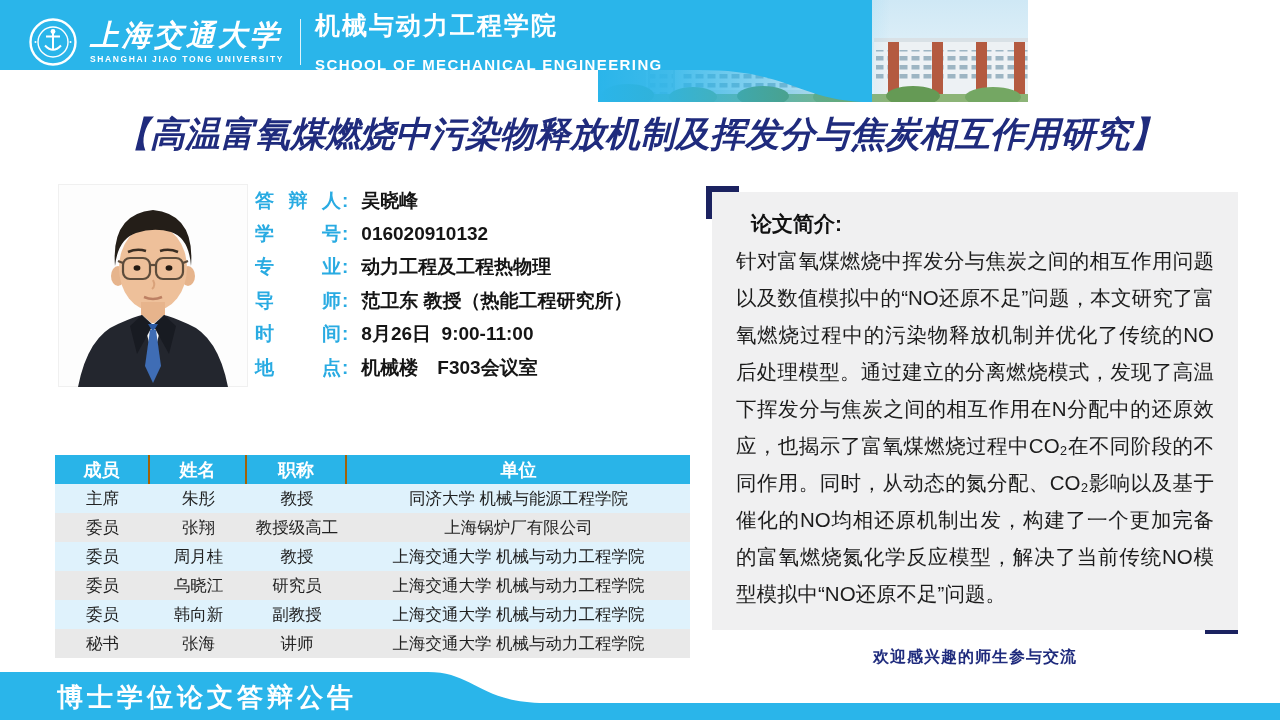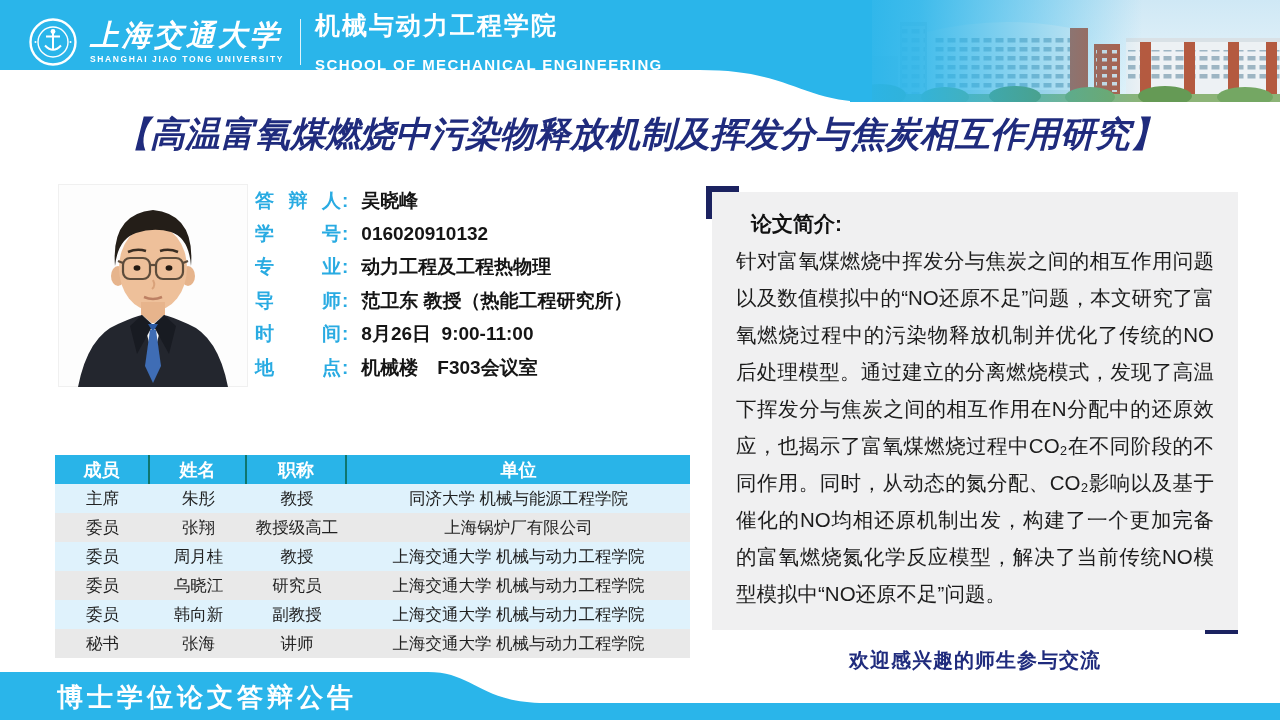--- a/index.html
+++ b/index.html
@@ -1,20 +1,20 @@
 <!DOCTYPE html>
 <html><head>
 <meta charset="utf-8">
 <style>
   html,body{margin:0;padding:0;background:#888;}
   .poster{position:relative;width:1280px;height:720px;background:#ffffff;overflow:hidden;
           font-family:"Liberation Sans","DejaVu Sans",sans-serif;margin:0 auto;}
 
   
-  .header{position:absolute;left:0;top:0;width:1280px;height:102px;}
+  .header{position:absolute;left:0;top:0;width:1028px;height:102px;}
   .header svg.blueband{position:absolute;left:0;top:0;}
   .campus{position:absolute;right:0;top:0;width:430px;height:102px;}
   .campus-fade{position:absolute;right:0;top:0;width:430px;height:102px;
     background:linear-gradient(90deg,#2ab5ea 0%,rgba(42,181,234,.88) 16%,rgba(42,181,234,.45) 42%,rgba(42,181,234,0) 68%);}
   .logo-block{position:absolute;left:28px;top:10px;display:flex;align-items:center;color:#fff;}
   .emblem{width:50px;height:50px;margin-right:12px;}
   .uni-cn{font-family:"Liberation Serif","DejaVu Serif",serif;font-style:italic;font-weight:700;
           font-size:29px;letter-spacing:3px;line-height:32px;white-space:nowrap;}
   .uni-en{font-size:8.5px;letter-spacing:1.6px;margin-top:3px;font-weight:700;}
   .divider{width:1px;height:46px;background:rgba(255,255,255,.85);margin:0 14px 0 16px;}
@@ -35,37 +35,37 @@
               text-align:justify;text-align-last:justify;}
   .info-colon{font-size:19px;font-weight:700;color:#29abe2;margin-left:1px;}
   .info-value{font-size:19px;font-weight:700;color:#151515;margin-left:13px;white-space:pre;}
 
   
   .badge{position:absolute;left:55px;top:403px;background:#1f2a69;color:#fff;
          font-size:20px;font-weight:700;padding:7px 24px;border-radius:20px;letter-spacing:1px;}
   .table{position:absolute;left:55px;top:455px;width:635px;}
   .t-head,.t-row{display:grid;grid-template-columns:95px 97px 100px 1fr;height:29px;}
   .t-head{background:#29b4e8;color:#fff;font-weight:700;font-size:18px;}
-  .t-head .t-cell:not(:last-child){border-right:2px solid #0f766e;}
+  .t-head .t-cell:not(:last-child){border-right:2px solid #a16207;}
   .t-cell{display:flex;align-items:center;justify-content:center;overflow:hidden;white-space:nowrap;}
   .t-row{font-size:16.5px;color:#222;}
   .t-body .t-row:nth-child(odd){background:#dff2fc;}
   .t-body .t-row:nth-child(even){background:#e9e9e9;}
 
   
   .panel{position:absolute;left:712px;top:192px;width:526px;height:438px;background:#f0f0f1;
          box-sizing:border-box;padding:13px 24px 0 24px;}
   .panel-heading{font-size:21px;font-weight:700;color:#111;line-height:37px;margin-left:15px;}
   .panel-body{font-size:20.5px;color:#1c1c1c;line-height:37px;text-align:justify;}
   .bk{position:absolute;width:26px;height:26px;}
   .bk-tl{left:706px;top:186px;border-left:7px solid #1b2260;border-top:7px solid #1b2260;}
   .bk-br{left:1205px;top:601px;border-right:7px solid #1b2260;border-bottom:7px solid #1b2260;}
 
   .welcome{position:absolute;left:712px;top:647px;width:526px;text-align:center;
-           font-size:20px;font-weight:800;color:#1f2b7d;letter-spacing:1px;}
+           font-size:16px;font-weight:800;color:#1f2b7d;letter-spacing:1px;}
 
   
   .footer{position:absolute;left:0;bottom:0;width:1064px;height:48px;}
   .footer-text{position:absolute;left:57px;top:8px;color:#fff;
      font-family:"Liberation Serif","DejaVu Serif",serif;font-size:26px;font-weight:600;letter-spacing:4px;}
 </style>
 </head>
 <body>
 
 <div class="poster">

